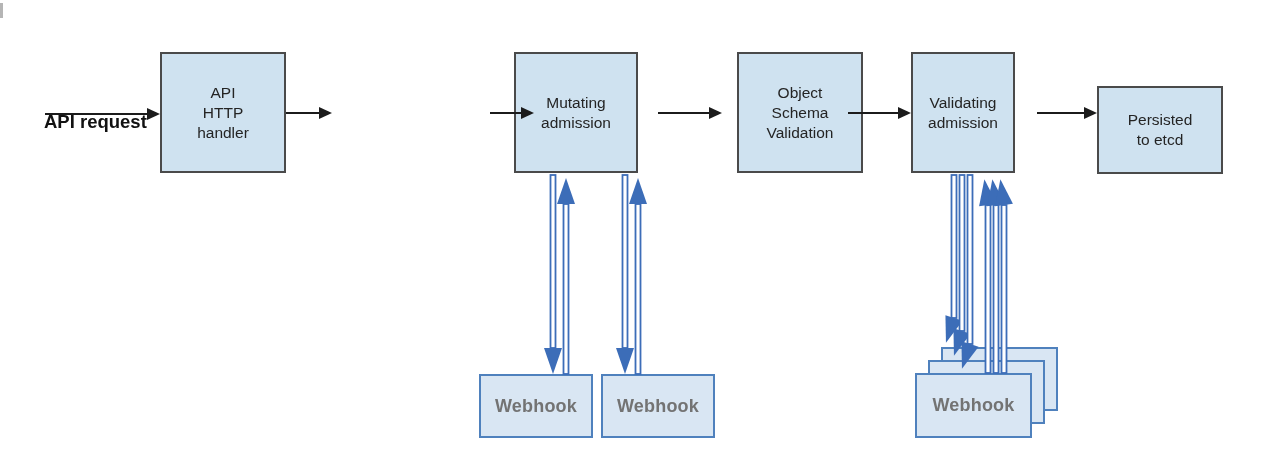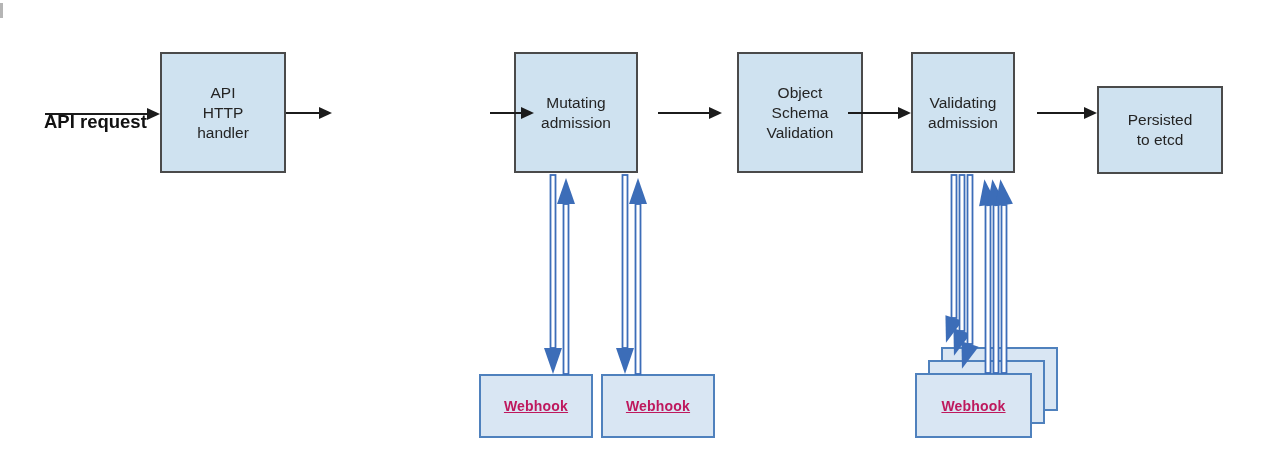--- a/index.html
+++ b/index.html
@@ -35,25 +35,24 @@
     position: absolute;
     box-sizing: border-box;
     background: var(--webhook-fill, #d9e6f3);
     border: 2px solid var(--webhook-border, #4f81bd);
     display: flex;
     align-items: center;
     justify-content: center;
     text-align: center;
   }
   .webhook-label {
-    font-size: 14px;
+    font-size: 18px;
     font-weight: 600;
     letter-spacing: 0.2px;
-    color: #be185d;
-    text-decoration: underline;
+    color: #737373;
   }
   .request-label {
     position: absolute;
     left: 44px;
     top: 76px;
     font-size: 18.5px;
     font-weight: 600;
     color: #111111;
     margin-top: 35px;
   }

